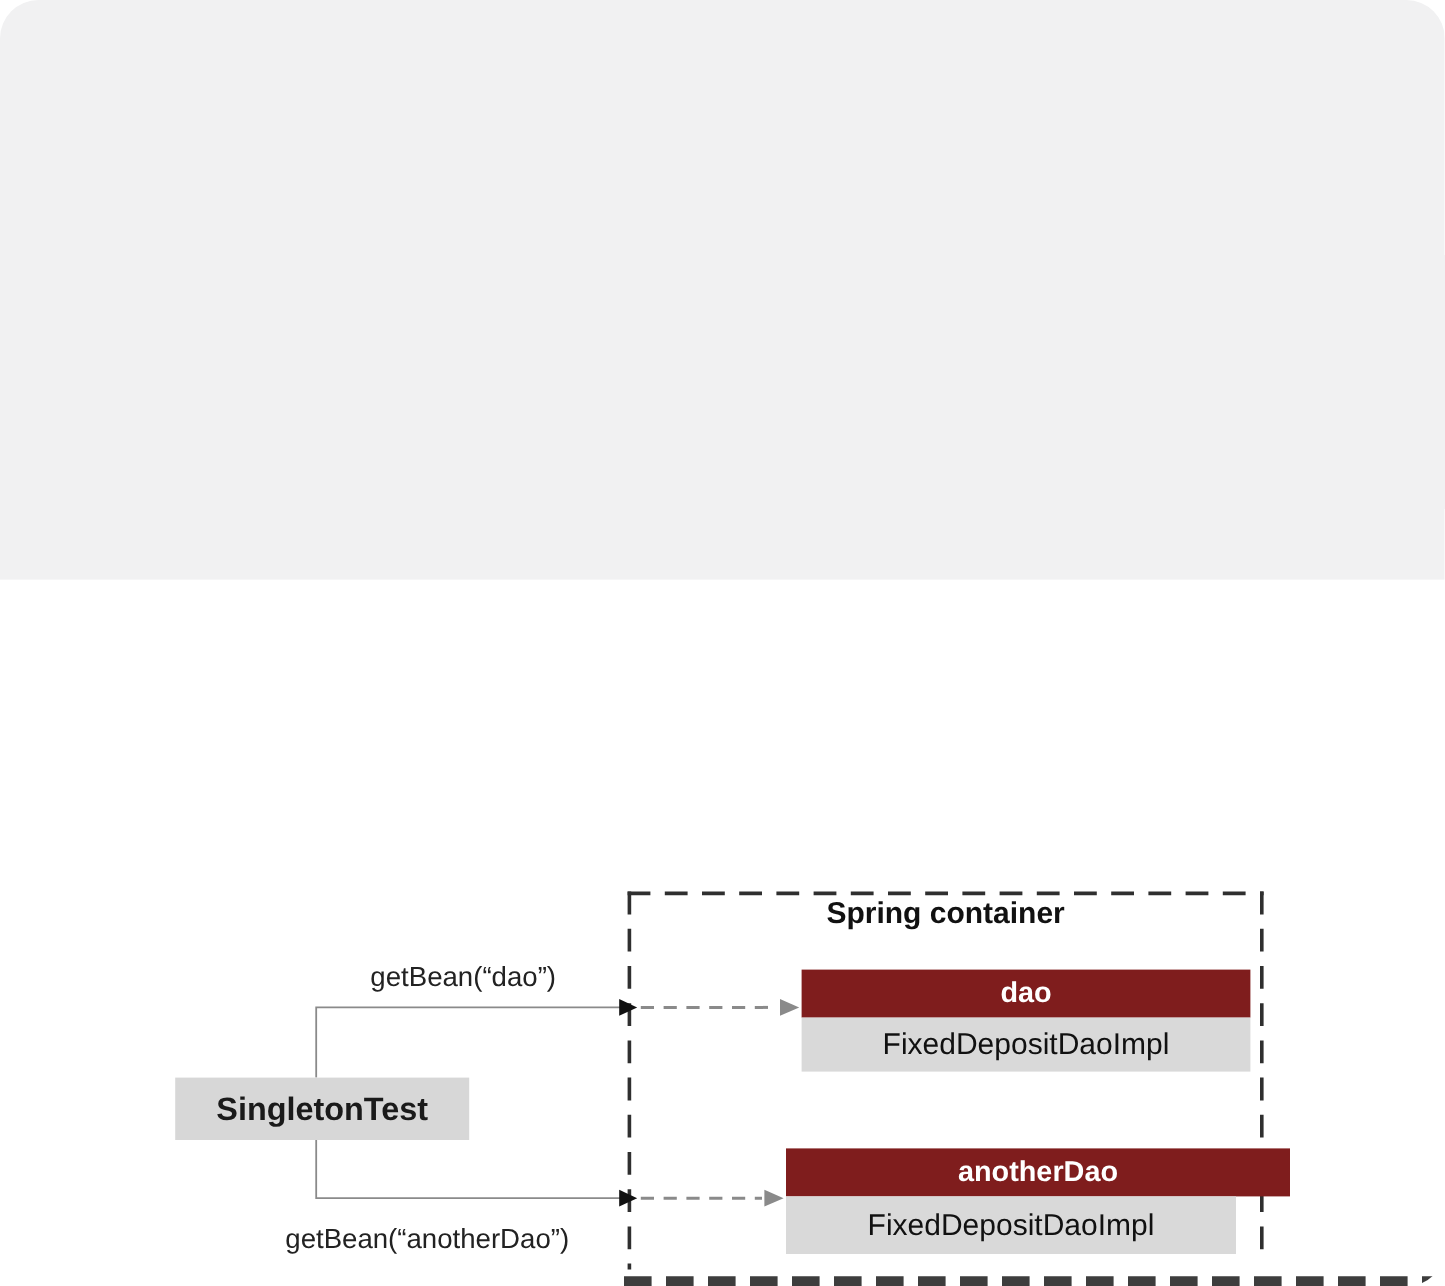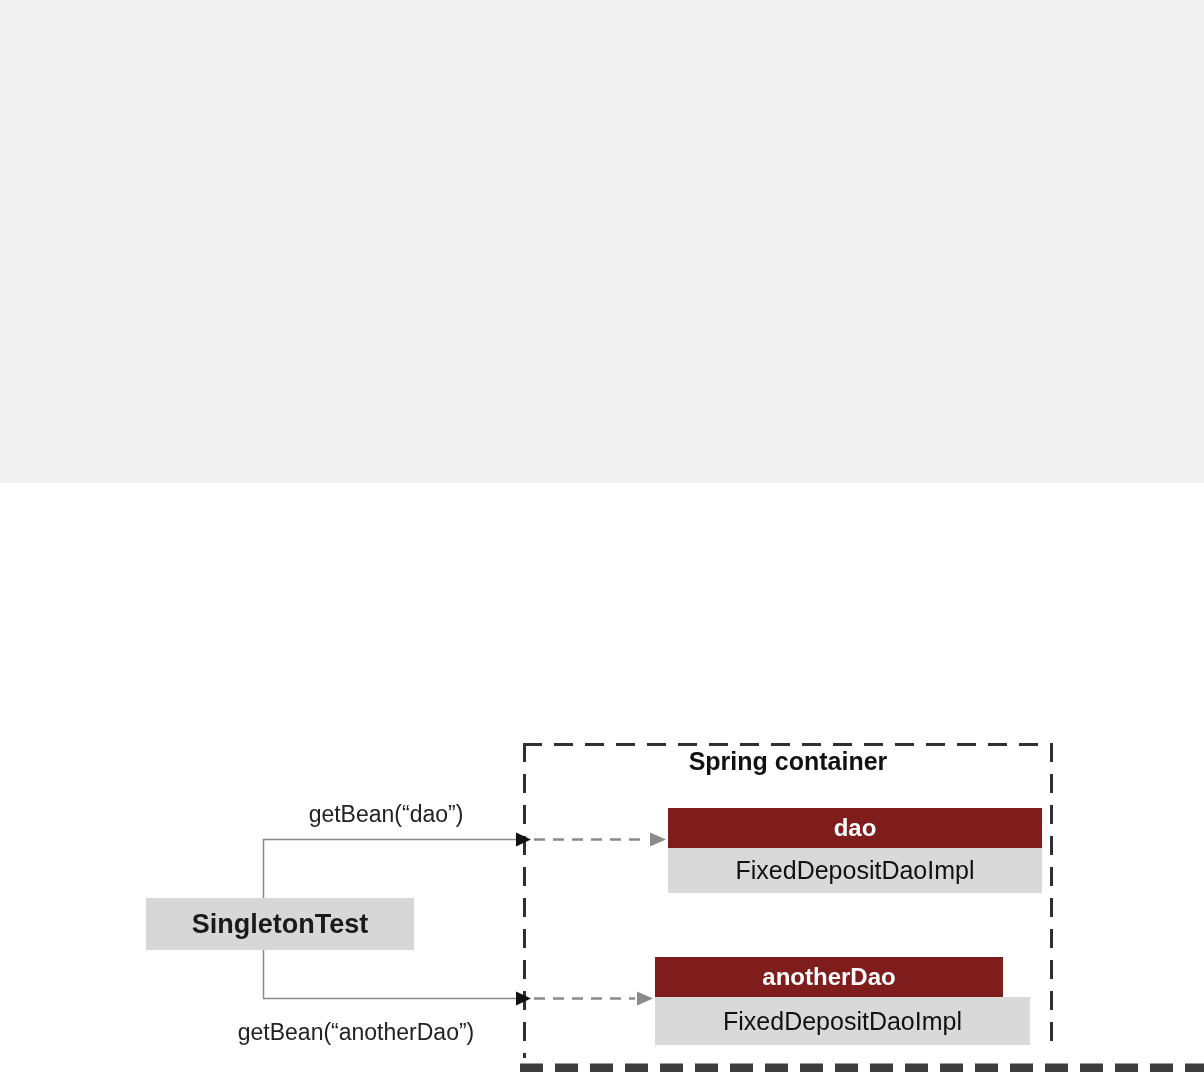--- a/index.html
+++ b/index.html
@@ -7,20 +7,21 @@
     padding: 0;
     background: #ffffff;
     font-family: "Liberation Sans", sans-serif;
   }
   .stage {
     position: relative;
     width: 1204px;
     height: 1072px;
     overflow: hidden;
     background: #ffffff;
+    border-radius: 32px;
   }
   .top-band {
     position: absolute;
     left: 0; top: 0;
     width: 1204px; height: 483px;
     background: #f1f1f2;
   }
   .connector-svg {
     position: absolute;
     left: 0; top: 0;
@@ -31,21 +32,21 @@
     left: 523px; top: 747px;
     width: 530px;
     text-align: center;
     font-size: 25px;
     font-weight: bold;
     color: #111111;
   }
   .client-box {
     position: absolute;
     left: 146px; top: 898px;
-    width: 268px; height: 52px;
+    width: 245px; height: 52px;
     background: #d7d7d7;
     color: #1a1a1a;
     font-size: 27px;
     font-weight: bold;
     text-align: center;
     line-height: 52px;
   }
   .bean-header {
     position: absolute;
     background: #7f1d1d;
@@ -57,21 +58,21 @@
   .bean-body {
     position: absolute;
     background: #d9d9d9;
     color: #111111;
     font-size: 25px;
     font-weight: normal;
     text-align: center;
   }
   .bean-dao-header   { left: 668px; top: 808px; width: 374px; height: 40px; line-height: 40px; }
   .bean-dao-body     { left: 668px; top: 848px; width: 374px; height: 45px; line-height: 45px; }
-  .bean-another-header { left: 655px; top: 957px; width: 348px; height: 40px; line-height: 40px; }
+  .bean-another-header { left: 655px; top: 957px; width: 420px; height: 40px; line-height: 40px; }
   .bean-another-body   { left: 655px; top: 997px; width: 375px; height: 48px; line-height: 48px; }
   .call-label {
     position: absolute;
     font-size: 23px;
     color: #222222;
     text-align: center;
     white-space: nowrap;
   }
   .call-label-dao     { left: 286px; top: 801px; width: 200px; }
   .call-label-another { left: 228px; top: 1019px; width: 256px; }

